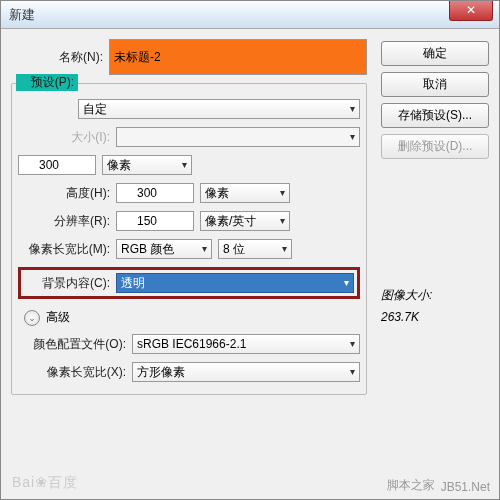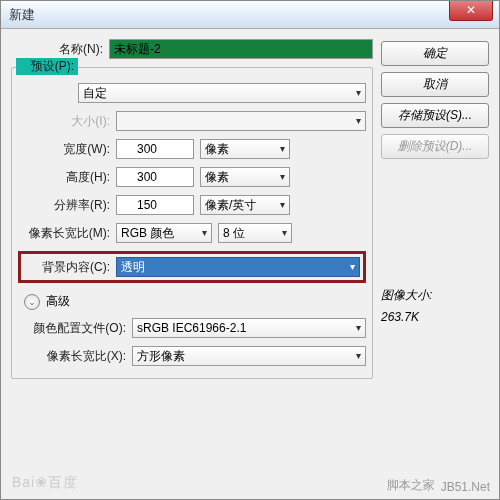--- a/index.html
+++ b/index.html
@@ -1,29 +1,29 @@
 <!DOCTYPE html>
 <html><head>
 <meta charset="utf-8">
 <style>
 * { box-sizing: border-box; margin: 0; padding: 0; font-family: "Microsoft YaHei", SimSun, sans-serif; font-size: 12px; }
 body { background: #ece9f2; width: 500px; height: 500px; overflow: hidden; }
 .window { width: 500px; height: 500px; background: #f0f0f0; border: 1px solid #888; }
 .titlebar { height: 28px; background: linear-gradient(#fbfdff, #e3eefb 50%, #cfdfef); display: flex; align-items: center; padding: 0 8px; border-bottom: 1px solid #aaa; position: relative; }
 .titlebar-title { color: #333; font-size: 13px; }
 .close-btn { position: absolute; top: 0; right: 6px; width: 44px; height: 20px; background: linear-gradient(#e28282, #c73434); border: 1px solid #8a2222; border-top: none; border-radius: 0 0 3px 3px; color: #fff; text-align: center; line-height: 17px; font-size: 13px; }
-.content { padding: 10px 10px 0 10px; display: flex; gap: 8px; }
+.content { padding: 10px 10px 0 10px; display: flex; gap: 14px; }
 .left { flex: 1; }
 .right { width: 108px; display: flex; flex-direction: column; gap: 6px; padding-top: 2px; }
-.btn { background: linear-gradient(#fdfdfd, #e8e8e8); border: 1px solid #8a8a8a; border-radius: 3px; padding: 3px 6px; text-align: center; cursor: pointer; font-style: italic; }
+.btn { background: linear-gradient(#fdfdfd, #e8e8e8); border: 1px solid #8a8a8a; border-radius: 3px; padding: 3px 6px; text-align: center; cursor: pointer; }
 .btn.disabled { color: #999; border-color: #bbb; }
 .row { display: flex; align-items: center; margin-bottom: 8px; gap: 6px; }
 .lbl { width: 92px; text-align: right; color: #222; }
 .lbl.dim { color: #aaa; }
-.input-text { flex: 1; border: 1px solid #999; background: #15803d; padding: 6px 4px; height: 20px; }
+.input-text { flex: 1; border: 1px solid #999; background: #f97316; padding: 6px 4px; height: 36px; }
 .input-num { width: 78px; border: 1px solid #999; background: #fff; padding: 2px 20px; height: 20px; }
 .dropdown { border: 1px solid #999; background: linear-gradient(#fff,#eee); height: 20px; display: flex; align-items: center; padding: 9px 4px; position: relative; }
 .dropdown .arrow { position: absolute; right: 4px; top: 3px; font-size: 10px; color: #333; pointer-events: none; }
 .dd-wide { flex: 1; }
 .dd-unit { width: 90px; }
 .dd-bits { width: 74px; }
 .groupbox { border: 1px solid #bbb; border-radius: 2px; padding: 8px 6px 4px 6px; position: relative; margin-top: 6px; }
 .highlight-row { border: 3px solid #8c1b1b; padding: 3px; display: flex; align-items: center; gap: 6px; }
 .highlight-row .lbl { width: 86px; }
 .bg-selected { background: #3a7cc4; color: #fff; border: 1px solid #2b5c96; }
@@ -58,21 +58,20 @@
               <span class="arrow">▾</span>
             </div>
         </div>
         <div class="row">
           <span class="lbl dim">大小(I):</span>
           <div class="dropdown dd-wide" style="background:#f5f5f5;">
               <span class="arrow">▾</span>
             </div>
         </div>
         <div class="row">
-          <span class="lbl">宽度(W):</span>
           <input class="input-num" value="300" style="">
           <div class="dropdown dd-unit">
               <span>像素</span>
               <span class="arrow">▾</span>
             </div>
         </div>
         <div class="row">
           <span class="lbl">高度(H):</span>
           <input class="input-num" value="300" style="">
           <div class="dropdown dd-unit">

